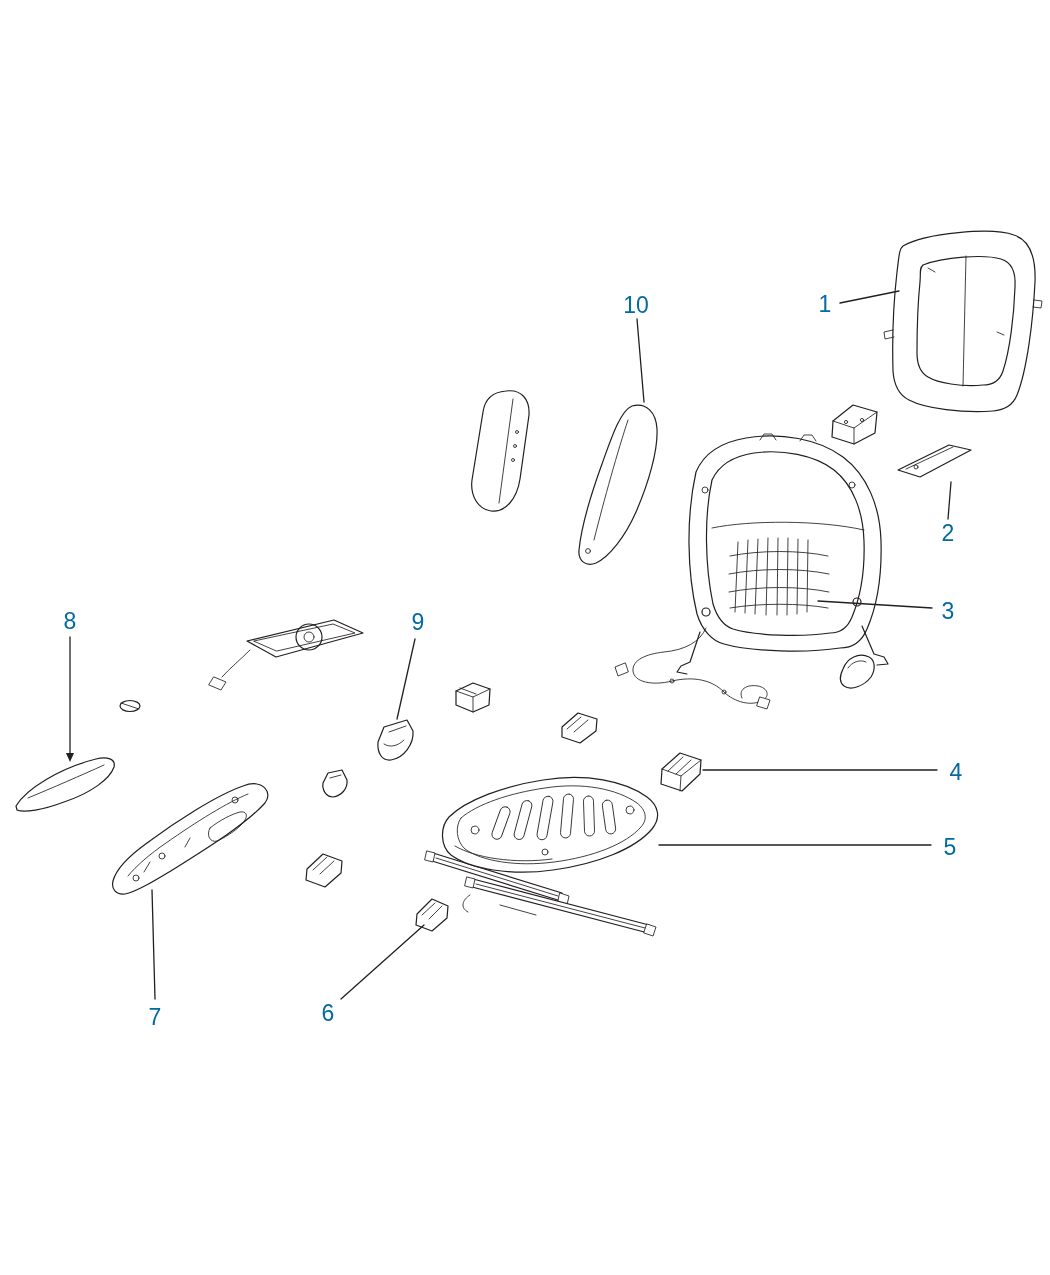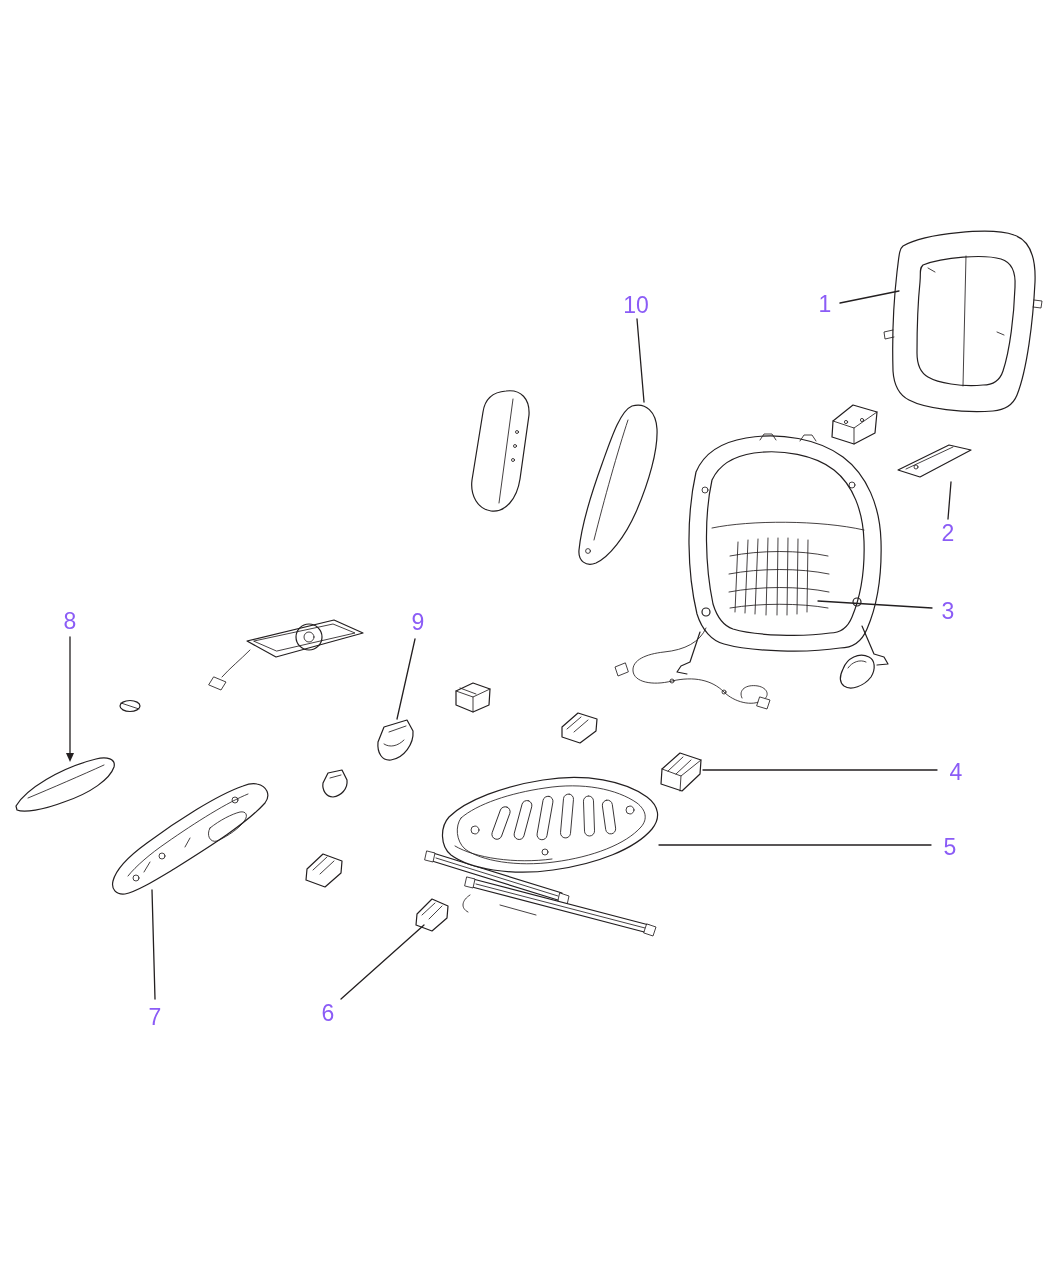--- a/index.html
+++ b/index.html
@@ -1,20 +1,20 @@
 <!DOCTYPE html>
 <html><head>
 <meta charset="utf-8">
 <style>
   html,body{margin:0;padding:0;background:#ffffff;}
   .diagram{position:relative;width:1050px;height:1275px;background:#ffffff;
            font-family:"Liberation Sans",sans-serif;overflow:hidden;}
   .diagram svg{position:absolute;left:0;top:0;}
   .callout{position:absolute;transform:translate(-50%,-50%);font-size:23px;
-           color:#8b5cf6;font-weight:400;user-select:none;}
+           color:#0369a1;font-weight:400;user-select:none;}
   svg path,svg circle,svg ellipse,svg rect,svg line{
     stroke:#231f20;stroke-width:1.2;fill:none;
     stroke-linecap:round;stroke-linejoin:round;}
   svg .fillw{fill:#ffffff;}
   svg .thin{stroke-width:0.85;}
   svg .leader{stroke-width:1.3;}
   svg .dark{fill:#231f20;stroke:none;}
 </style>
 </head>
 <body>

